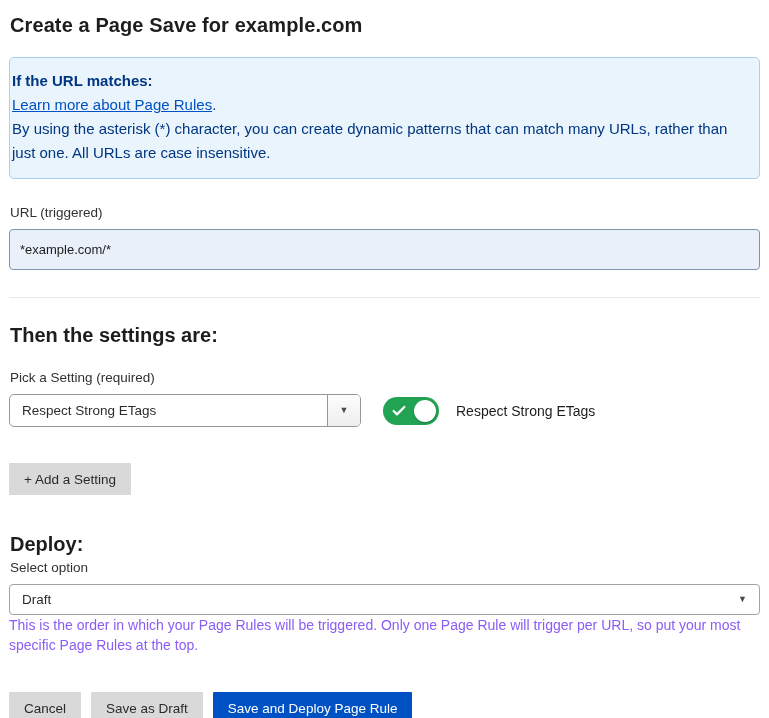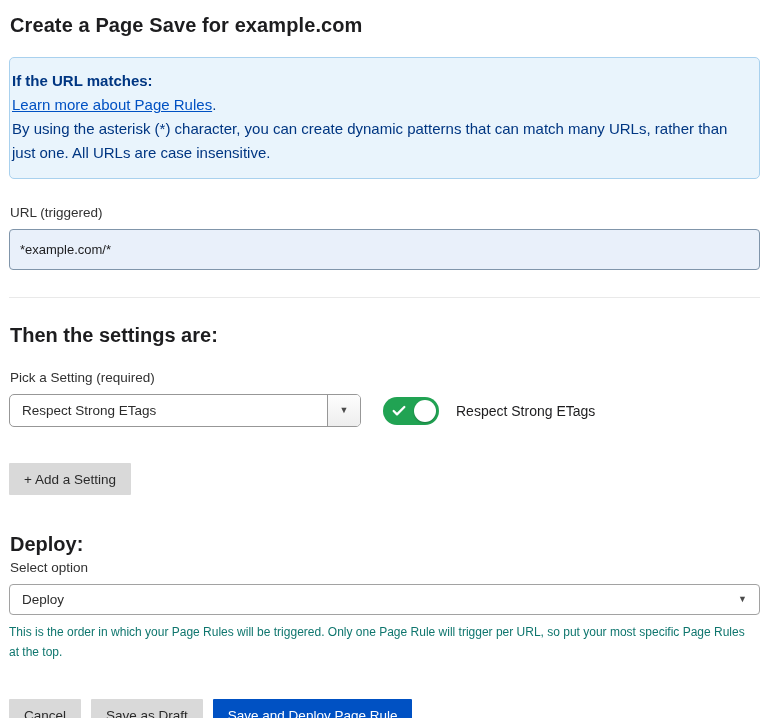--- a/index.html
+++ b/index.html
@@ -168,24 +168,23 @@
     padding: 0 12px;
     cursor: pointer;
   }
   .full-select .select-value {
     flex: 1;
     font-size: 13.5px;
     color: #2c2c2c;
   }
 
   .help-text {
-    margin-top: 7px;
-    font-size: 12px;
+    font-size: 14px;
     line-height: 20px;
-    color: #0f766e;
+    color: #8b5cf6;
     max-width: 740px;
   }
 
   .actions-row {
     display: flex;
     align-items: center;
     gap: 10px;
     margin-top: 37px;
   }
 </style>
@@ -230,21 +229,21 @@
     <span class="toggle-label">Respect Strong ETags</span>
   </div>
 
   <button class="btn btn-gray add-setting-btn">+ Add a Setting</button>
 
   <div class="section-heading" style="margin-top:38px;">Deploy:</div>
 
   <div class="sub-label" style="margin-top:4px;">Select option</div>
 
   <div class="full-select">
-    <span class="select-value">Deploy</span>
+    <span class="select-value">Draft</span>
     <span class="caret-glyph">▼</span>
   </div>
 
   <div class="help-text">This is the order in which your Page Rules will be triggered. Only one Page Rule will trigger per URL, so put your most specific Page Rules at the top.</div>
 
   <div class="actions-row">
     <button class="btn btn-gray">Cancel</button>
     <button class="btn btn-gray">Save as Draft</button>
     <button class="btn btn-blue">Save and Deploy Page Rule</button>
   </div>

